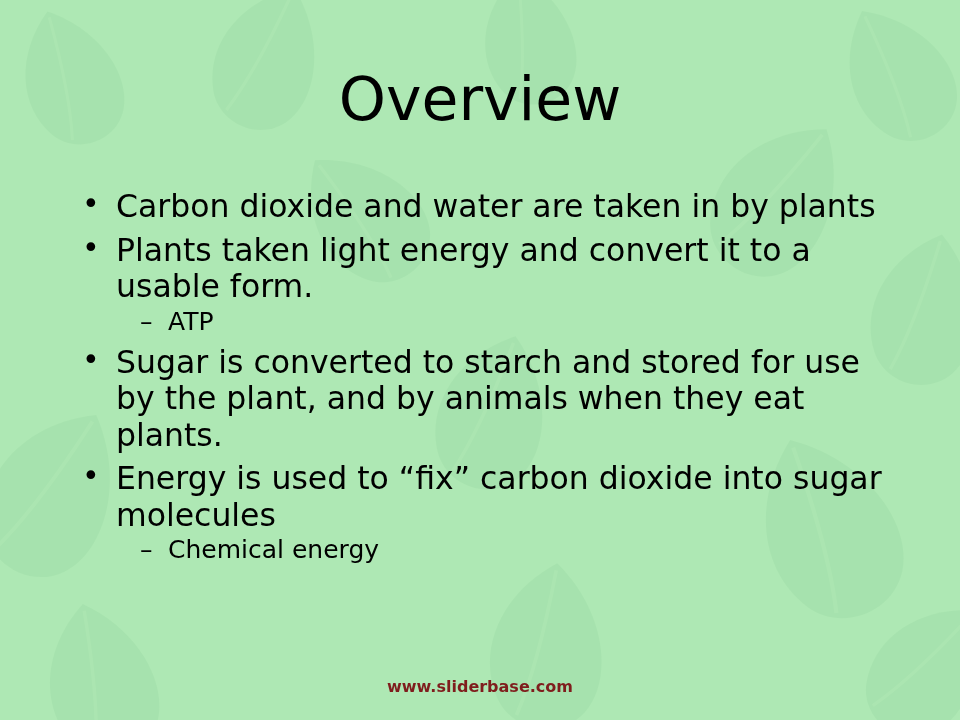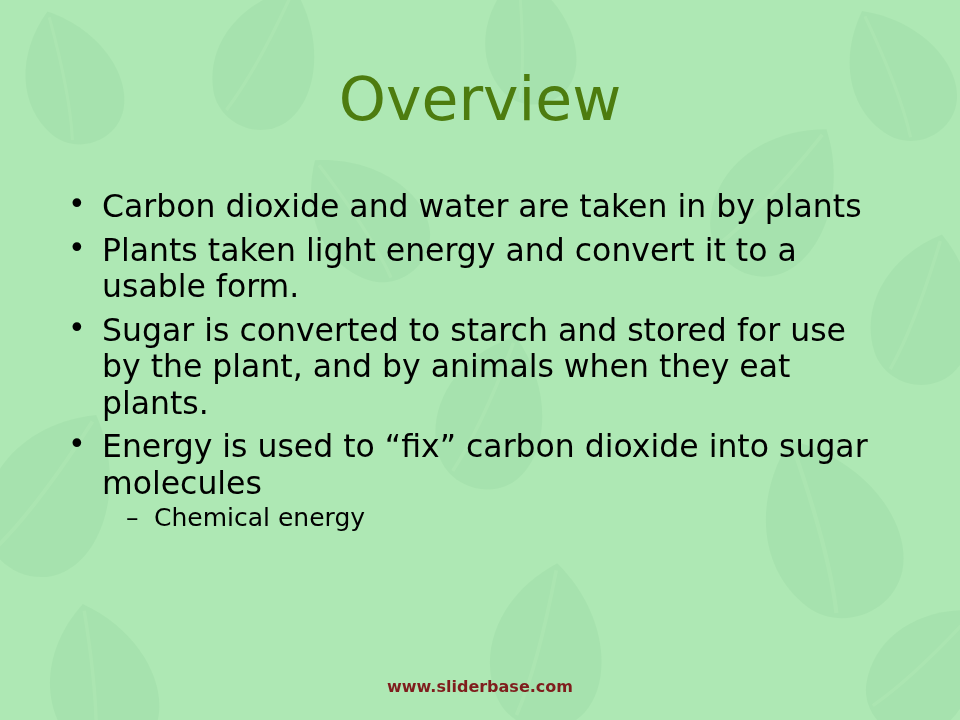--- a/index.html
+++ b/index.html
@@ -32,30 +32,30 @@
   .leaf svg { display: block; }
 
   .slide-title {
     position: absolute;
     top: 68px;
     left: 0;
     width: 960px;
     text-align: center;
     font-size: 60px;
     line-height: 1.05;
-    color: #4d7c0f;
+    color: #000000;
     font-weight: normal;
     letter-spacing: 0px;
     z-index: 3;
   }
 
   .body-content {
     position: absolute;
     top: 188px;
-    left: 52px;
+    left: 66px;
     width: 840px;
     z-index: 3;
   }
 
   ul.lvl1 {
     list-style: none;
     margin: 0;
     padding: 0;
   }
   ul.lvl1 > li.bullet1 {
@@ -198,20 +198,25 @@
 
   <div class="slide-title">Overview</div>
 
   <div class="body-content">
     <ul class="lvl1">
       <li class="bullet1">
         <span>Carbon dioxide and water are taken in by plants</span>
       </li>
       <li class="bullet1">
         <span>Plants taken light energy and convert it to a usable form.</span>
+        <ul class="lvl2">
+          <li class="bullet2">
+            <span>ATP</span>
+          </li>
+        </ul>
       </li>
       <li class="bullet1">
         <span>Sugar is converted to starch and stored for use by the plant, and by animals when they eat plants.</span>
       </li>
       <li class="bullet1">
         <span>Energy is used to “fix” carbon dioxide into sugar molecules</span>
         <ul class="lvl2">
           <li class="bullet2">
             <span>Chemical energy</span>
           </li>

